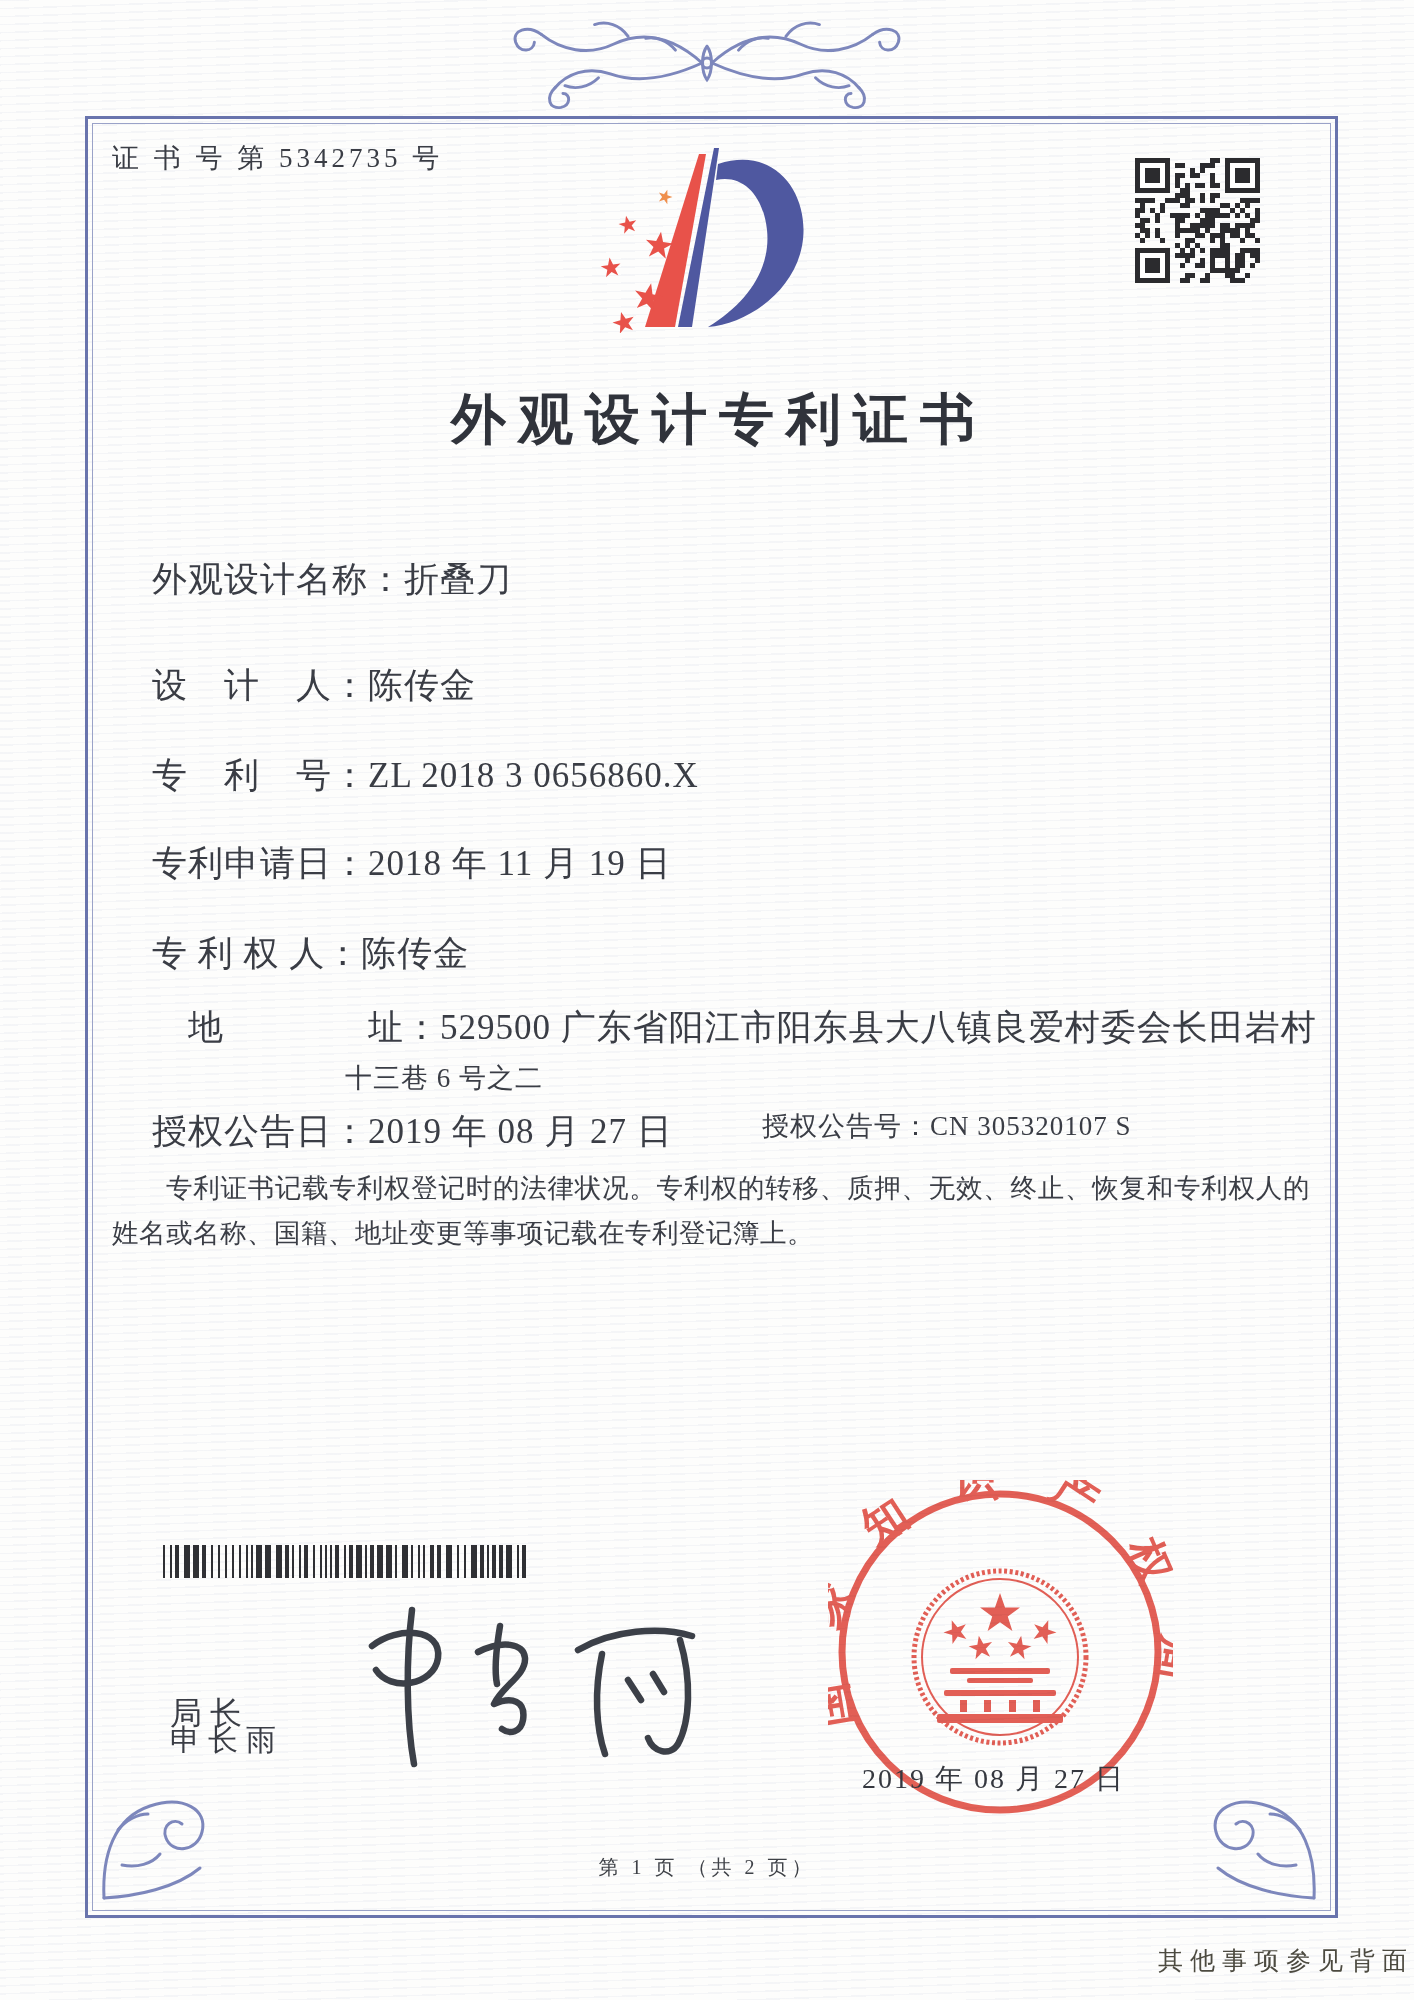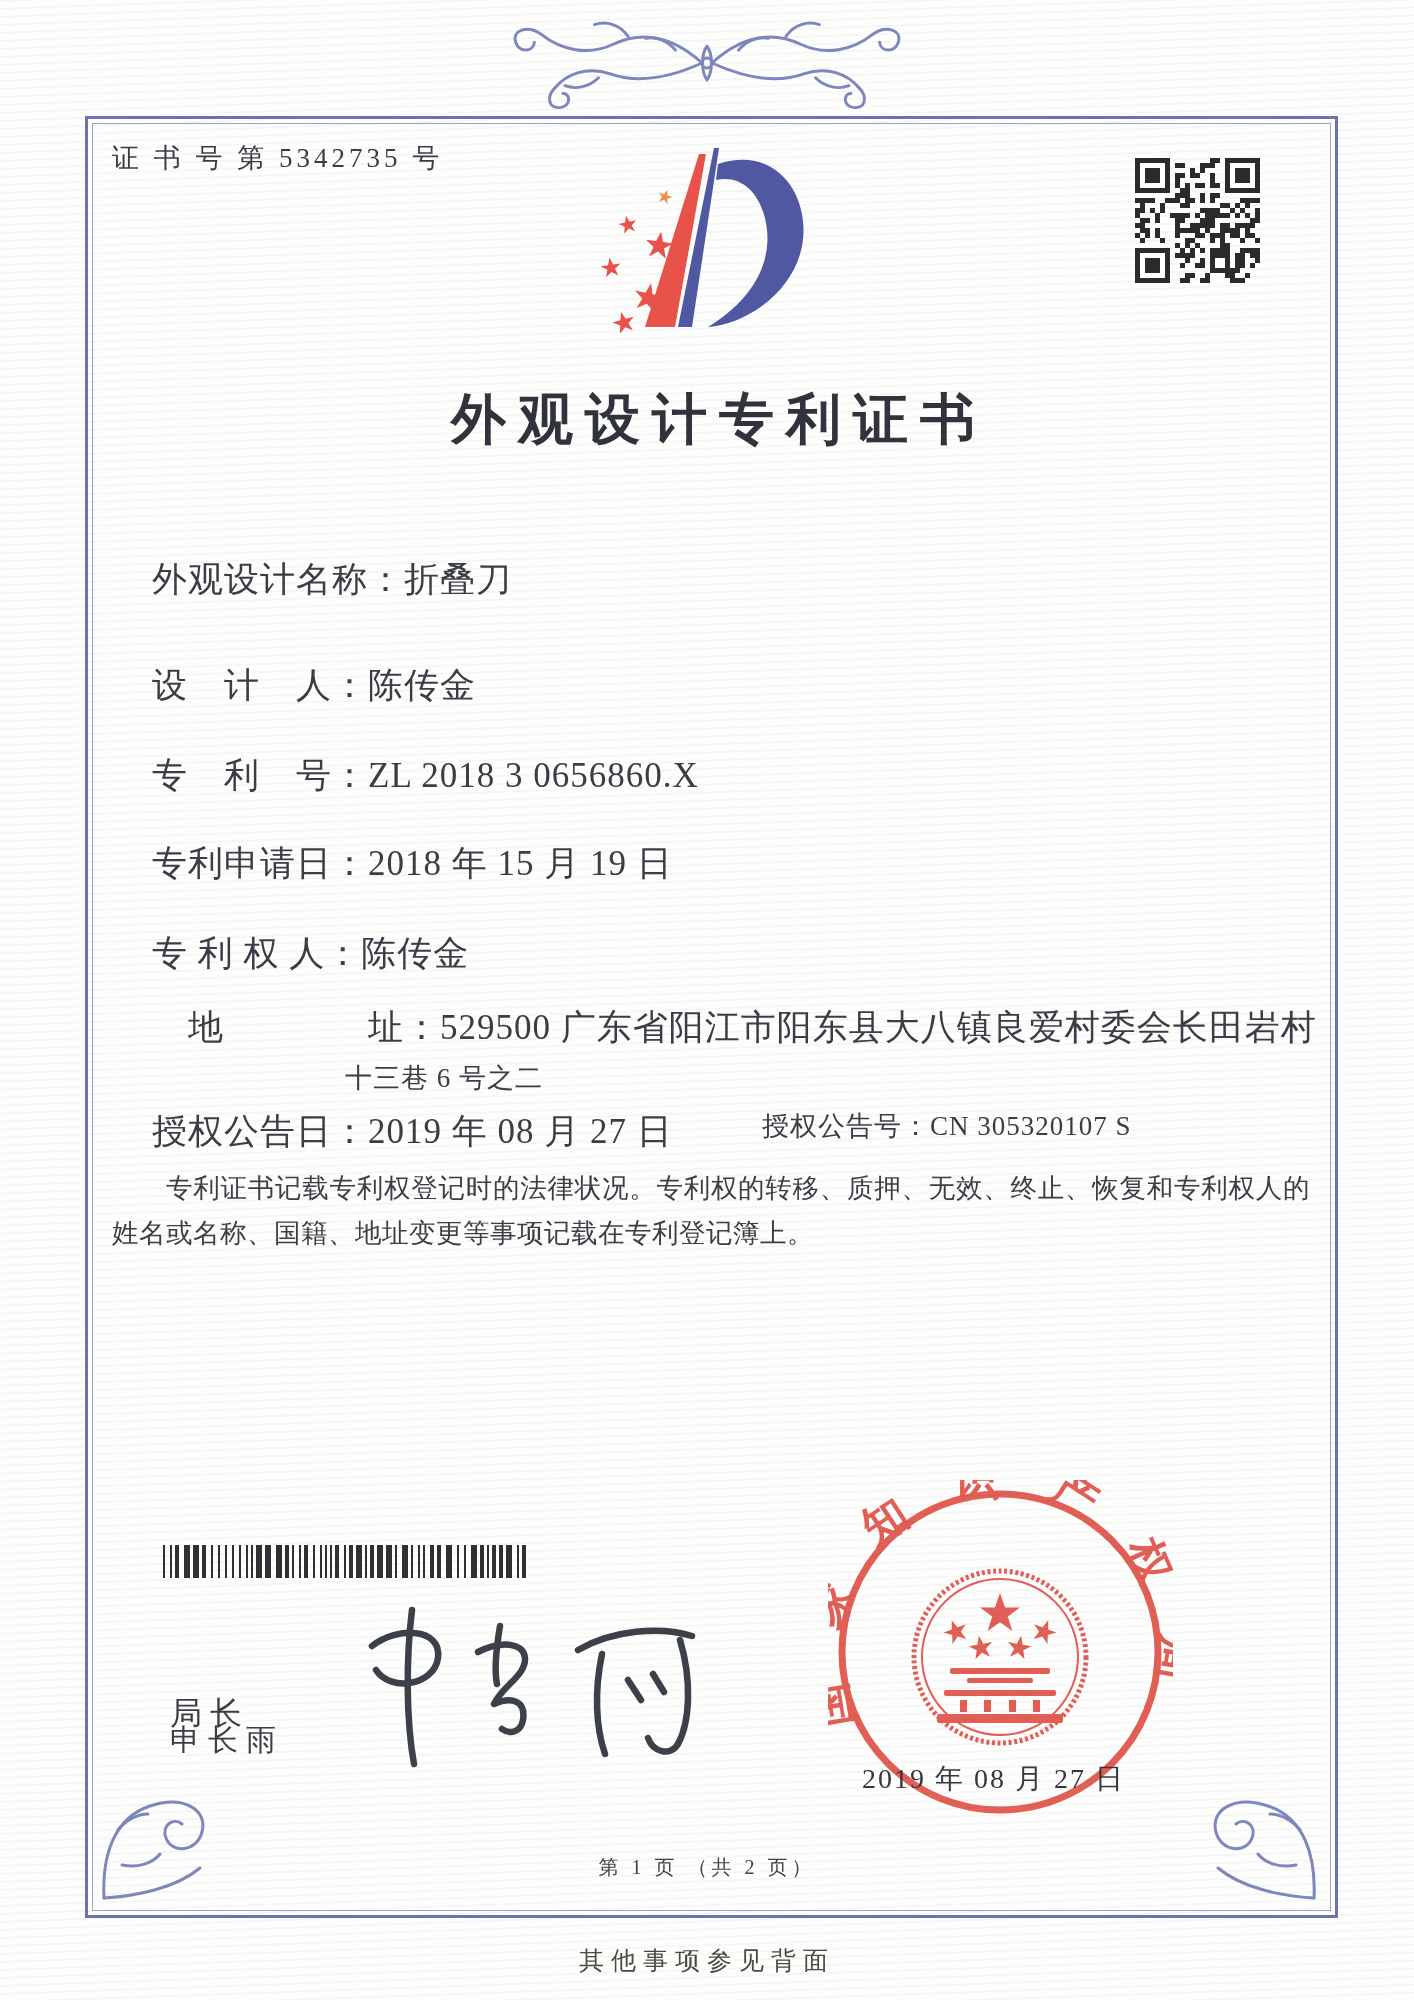--- a/index.html
+++ b/index.html
@@ -31,21 +31,21 @@
            letter-spacing:.5px;text-align:justify;}
   
   .barcode{left:163px;top:1545px;width:372px;height:33px;}
   .director-title{left:170px;top:1692px;font-size:32px;letter-spacing:8px;color:#3a3d45;}
   .director-name{left:170px;top:1720px;font-size:30px;letter-spacing:8px;color:#3a3d45;}
   .signature{left:350px;top:1588px;}
   .seal{left:828px;top:1480px;mix-blend-mode:multiply;}
   .seal-date{left:862px;top:1760px;font-size:28px;letter-spacing:2px;color:#35383f;z-index:3;}
   .page-info{left:0;top:1854px;width:1414px;text-align:center;font-size:20px;
              letter-spacing:4px;color:#3e4147;}
-  .back-note{left:0;top:1944px;width:1414px;text-align:center;font-size:25px;
+  .back-note{left:0;top:1944px;width:1414px;text-align:right;font-size:25px;
              letter-spacing:7px;color:#4c4a40;}
   svg{display:block;}
 </style>
 </head>
 <body>
 
 <div class="abs frame">
   <div class="frame-inner"></div>
 </div>
 
@@ -314,21 +314,21 @@
     <rect x="0" y="90" width="35" height="35" fill="#2b2b2e"></rect>
     <rect x="5" y="95" width="25" height="25" fill="#ffffff"></rect>
     <rect x="10" y="100" width="15" height="15" fill="#2b2b2e"></rect>
   </svg>
 
 <div class="abs title">外观设计专利证书</div>
 
 <div class="abs field f0"><span>外观设计名称：</span><span>折叠刀</span></div>
 <div class="abs field f1"><span>设　计　人：</span><span>陈传金</span></div>
 <div class="abs field f2"><span>专　利　号：</span><span>ZL 2018 3 0656860.X</span></div>
-<div class="abs field f3"><span>专利申请日：</span><span>2018 年 15 月 19 日</span></div>
+<div class="abs field f3"><span>专利申请日：</span><span>2018 年 11 月 19 日</span></div>
 <div class="abs field f4"><span>专 利 权 人：</span><span>陈传金</span></div>
 <div class="abs field f5"><span>地　　　　址：</span><span>529500  广东省阳江市阳东县大八镇良爱村委会长田岩村</span></div>
 <div class="abs addr2">十三巷 6 号之二</div>
 
 <div class="abs field grant"><span>授权公告日：</span><span>2019 年 08 月 27 日</span></div>
 <div class="abs grant-no"><span>授权公告号：</span><span>CN 305320107 S</span></div>
 
 <div class="abs paras">
   <p>专利证书记载专利权登记时的法律状况。专利权的转移、质押、无效、终止、恢复和专利权人的姓名或名称、国籍、地址变更等事项记载在专利登记簿上。</p>
 </div>

